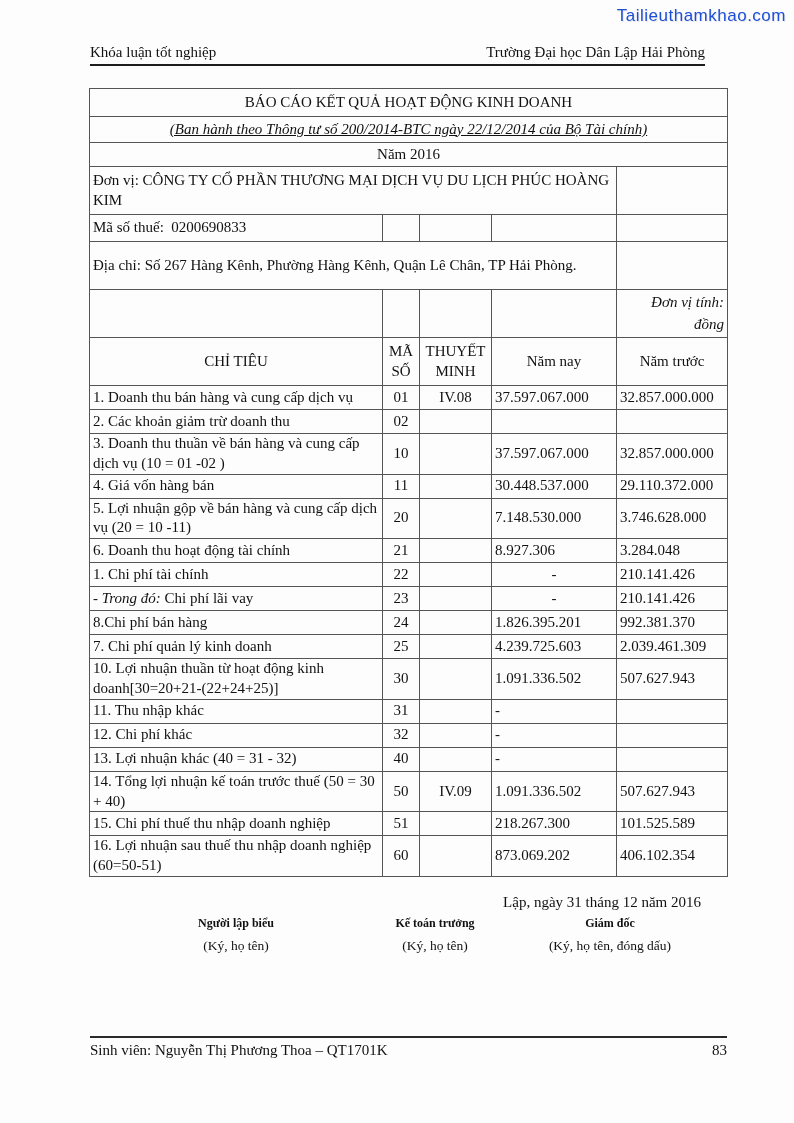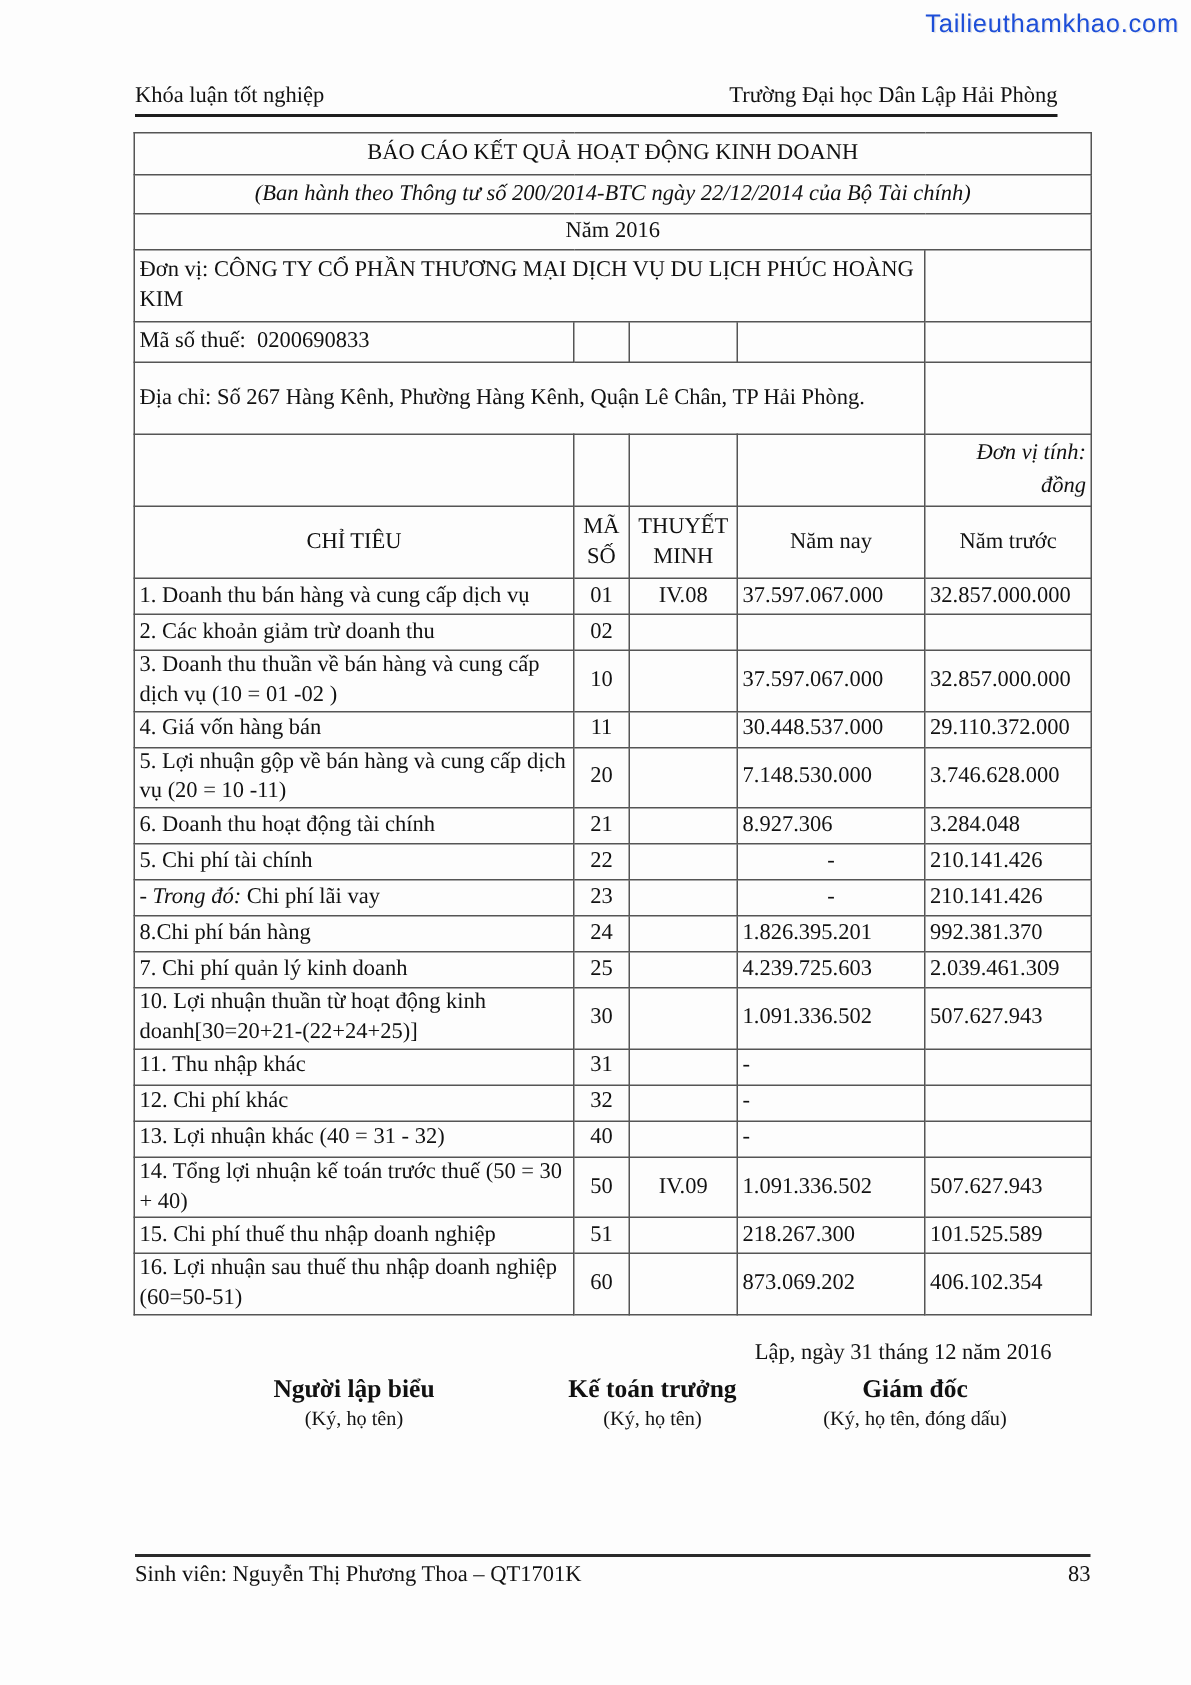--- a/index.html
+++ b/index.html
@@ -11,55 +11,55 @@
   }
   
   .watermark{
     position:absolute;top:6px;right:8px;
     font-family:"Liberation Sans","DejaVu Sans",sans-serif;
     font-size:17px;color:#1d4ed8;letter-spacing:.5px;
     text-shadow:1px 1px 0 #e9e9e9;
   }
   
   .running-head{
-    position:absolute;top:56px;left:90px;width:615px;
+    position:absolute;top:44px;left:90px;width:615px;
     display:flex;justify-content:space-between;align-items:flex-end;
     font-size:15px;border-bottom:2px solid #1d1d1d;padding-bottom:3px;
   }
   
   table.report{
     position:absolute;left:89px;top:88px;width:638px;
     border-collapse:collapse;table-layout:fixed;
     border:1px solid #3c3c3c;
   }
   table.report td,table.report th{
     border:1px solid #555;padding:0 3px;font-size:15px;
     line-height:1.32;vertical-align:middle;font-weight:normal;
     overflow:hidden;
   }
   .r-title td{height:27px;text-align:center;font-weight:bold;font-size:16.5px;}
-  .r-sub td{height:25px;text-align:center;font-style:italic;font-size:15px;}
+  .r-sub td{height:25px;text-align:center;font-style:italic;font-size:15px;text-decoration:underline;}
   .r-year td{height:23px;text-align:center;}
   .r-unit td{height:47px;}
   .r-tax td{height:26px;}
   .r-addr td{height:47px;}
   .r-note td{height:47px;}
   .r-note .unit-note{font-style:italic;text-align:right;line-height:1.45;padding-left:12px;}
   .r-head th{height:47px;text-align:center;font-weight:bold;line-height:1.15;}
   td.lbl{text-align:left;}
   td.code{text-align:center;}
   td.note{text-align:center;}
   td.num{text-align:left;padding-right:4px;white-space:nowrap;}
   td.ctr{text-align:center;}
   .b{font-weight:bold;}
   .pre{white-space:pre-wrap;}
   tr.data-row td{height:23px;}
   
   .date-line{position:absolute;top:894px;left:89px;width:612px;text-align:right;font-size:15px;}
-  .signer-title{position:absolute;top:916px;width:240px;text-align:center;font-weight:bold;font-size:17px;}
+  .signer-title{position:absolute;top:916px;width:240px;text-align:center;font-weight:bold;font-size:12px;}
   .signer-note{position:absolute;top:938px;width:240px;text-align:center;font-size:13.5px;}
   .s1{left:116px;}.s2{left:315px;}.s3{left:490px;}
   
   .page-footer{
     position:absolute;top:1036px;left:90px;width:637px;
     border-top:2px solid #2a2a2a;padding-top:4px;
     display:flex;justify-content:space-between;font-size:15px;
   }
 </style>
 </head>
@@ -158,21 +158,21 @@
         <td class="num b">3.746.628.000</td>
       </tr>
       <tr class="data-row">
         <td class="lbl">6. Doanh thu hoạt động tài chính</td>
         <td class="code">21</td>
         <td class="note"></td>
         <td class="num">8.927.306</td>
         <td class="num">3.284.048</td>
       </tr>
       <tr class="data-row">
-        <td class="lbl">5. Chi phí tài chính</td>
+        <td class="lbl">1. Chi phí tài chính</td>
         <td class="code">22</td>
         <td class="note"></td>
         <td class="ctr">-</td>
         <td class="num">210.141.426</td>
       </tr>
       <tr class="data-row">
         <td class="lbl"><i> - Trong đó:</i> Chi phí lãi vay</td>
         <td class="code">23</td>
         <td class="note"></td>
         <td class="ctr">-</td>

